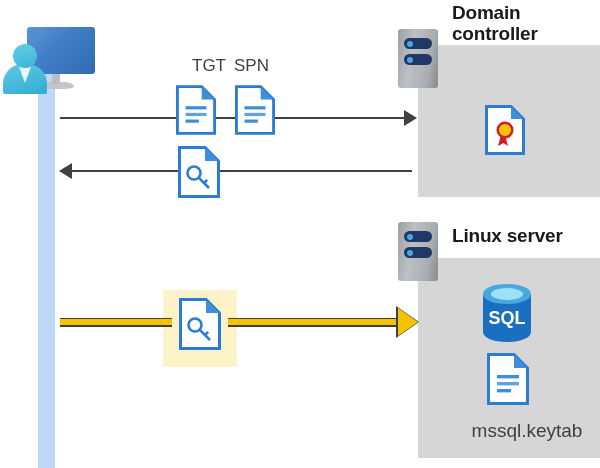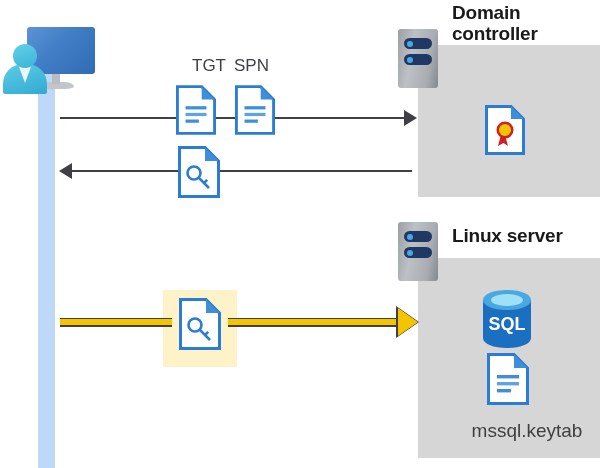--- a/index.html
+++ b/index.html
@@ -135,21 +135,21 @@
     color:#3f3f44;font-size:17px;
   }
   #tgt-label{left:176px;top:56px;margin-left:16px;}
   #spn-label{left:234px;top:56px;}
   #keytab-label{
     left:418px;top:420px;width:218px;text-align:center;
     font-size:19px;color:#404040;
   }
 
   
-  #sql-icon{left:478px;top:288px;text-align:center;}
+  #sql-icon{left:478px;top:282px;text-align:center;}
 </style>
 </head>
 <body>
 
 <div id="stage">
 
   <div class="abs" id="lifeline"></div>
 
 
   <div class="abs" id="monitor-base"></div>

